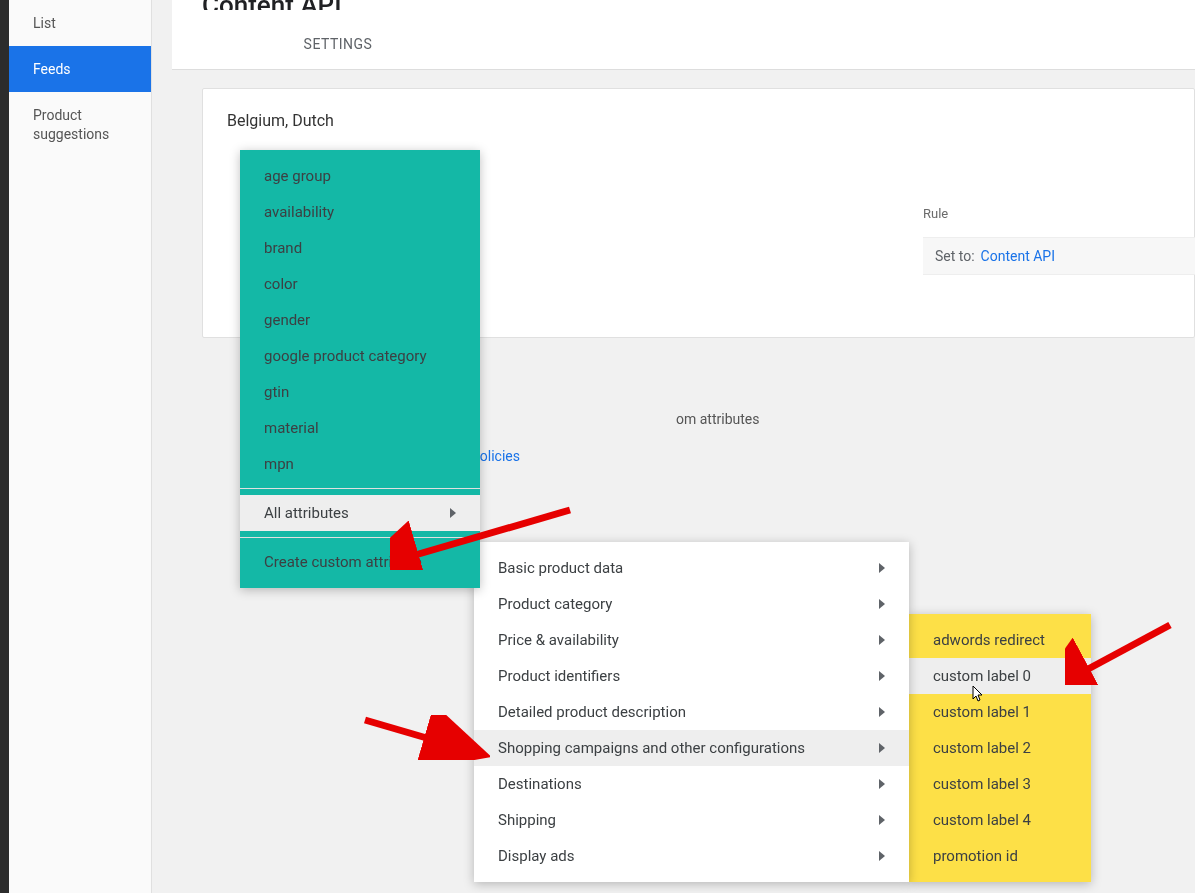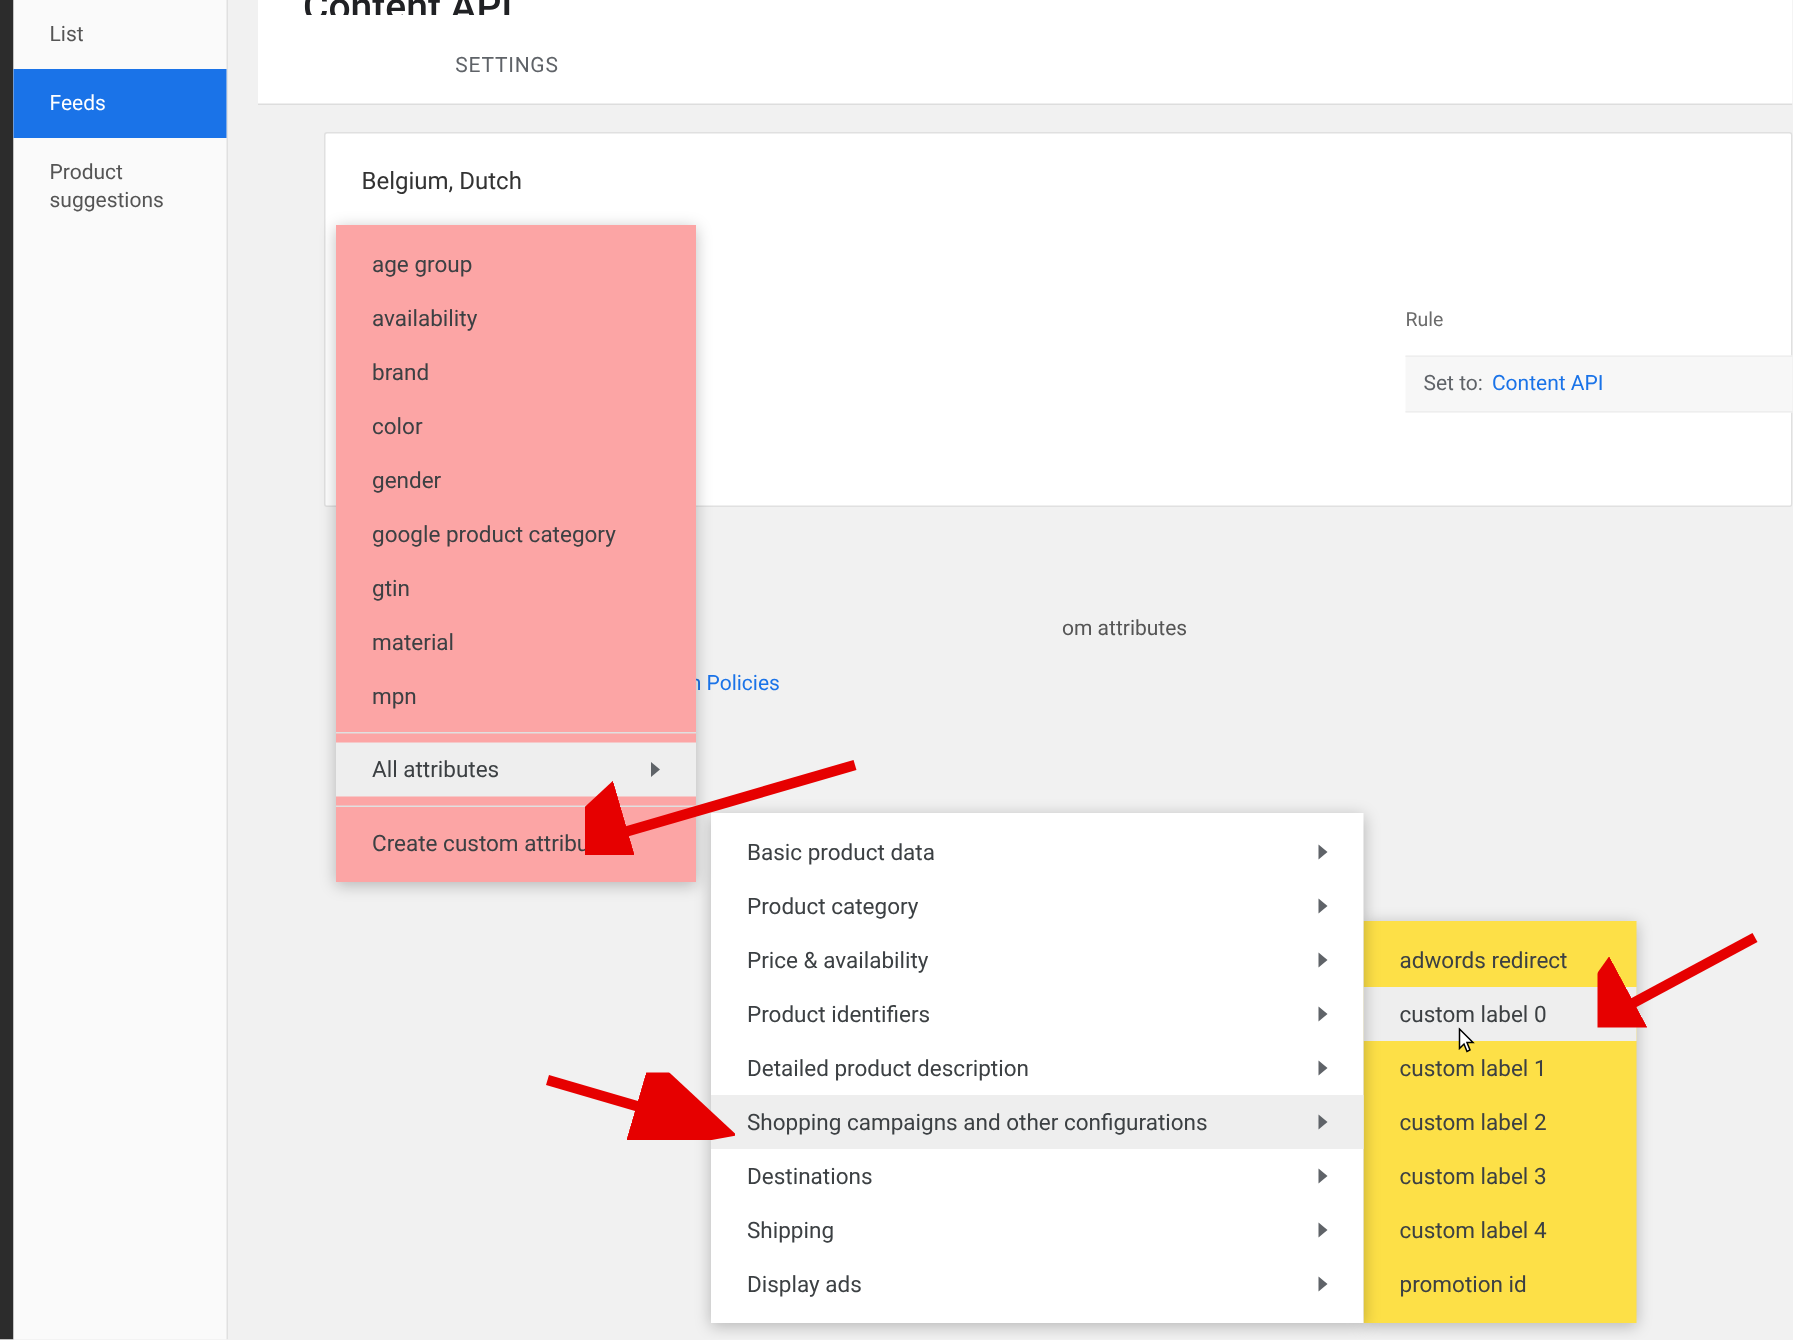--- a/index.html
+++ b/index.html
@@ -70,21 +70,21 @@
     letter-spacing: 0.5px;
     color: #5f6368;
     cursor: pointer;
     border-bottom: 3px solid transparent;
   }
   .tab.active {
     color: #1a73e8;
     border-bottom: 3px solid #1a73e8;
   }
   .content-card {
-    margin: 18px 0 0 44px;
+    margin: 18px 0 0 30px;
     background: #fff;
     border: 1px solid #e0e0e0;
     border-radius: 2px;
     padding: 22px 24px 8px 24px;
     position: relative;
     min-height: 250px;
   }
   .region-label {
     font-size: 16px;
     color: #333;
@@ -106,42 +106,42 @@
     background: #f7f7f7;
     padding: 10px 12px;
     width: 480px;
     border-top: 1px solid #eee;
     border-bottom: 1px solid #eee;
   }
   .rule-row .set-to { color: #5f6368; }
   .rule-row .link { color: #1a73e8; }
   .attr-text {
     position: absolute;
-    left: 491px;
+    left: 473px;
     top: 322px;
     font-size: 14px;
     color: #555;
     z-index: 0;
   }
   .footer-links {
     margin: 14px 0 0 30px;
     display: flex;
     gap: 50px;
     font-size: 14px;
   }
   .footer-links span { color: #1a73e8; cursor: pointer; }
   .footer-links-wrap { position: absolute; top: 434px; left: 172px; }
 
   
   .menu1 {
     position: absolute;
-    left: 224px;
+    left: 240px;
     top: 150px;
     width: 240px;
-    background: #fca5a5;
+    background: #14b8a6;
     box-shadow: 0 2px 10px rgba(0,0,0,0.25);
     z-index: 10;
     padding: 8px 0;
   }
   .menu-item {
     padding: 9px 24px;
     font-size: 15px;
     color: #3c4043;
     cursor: pointer;
     display: flex;

